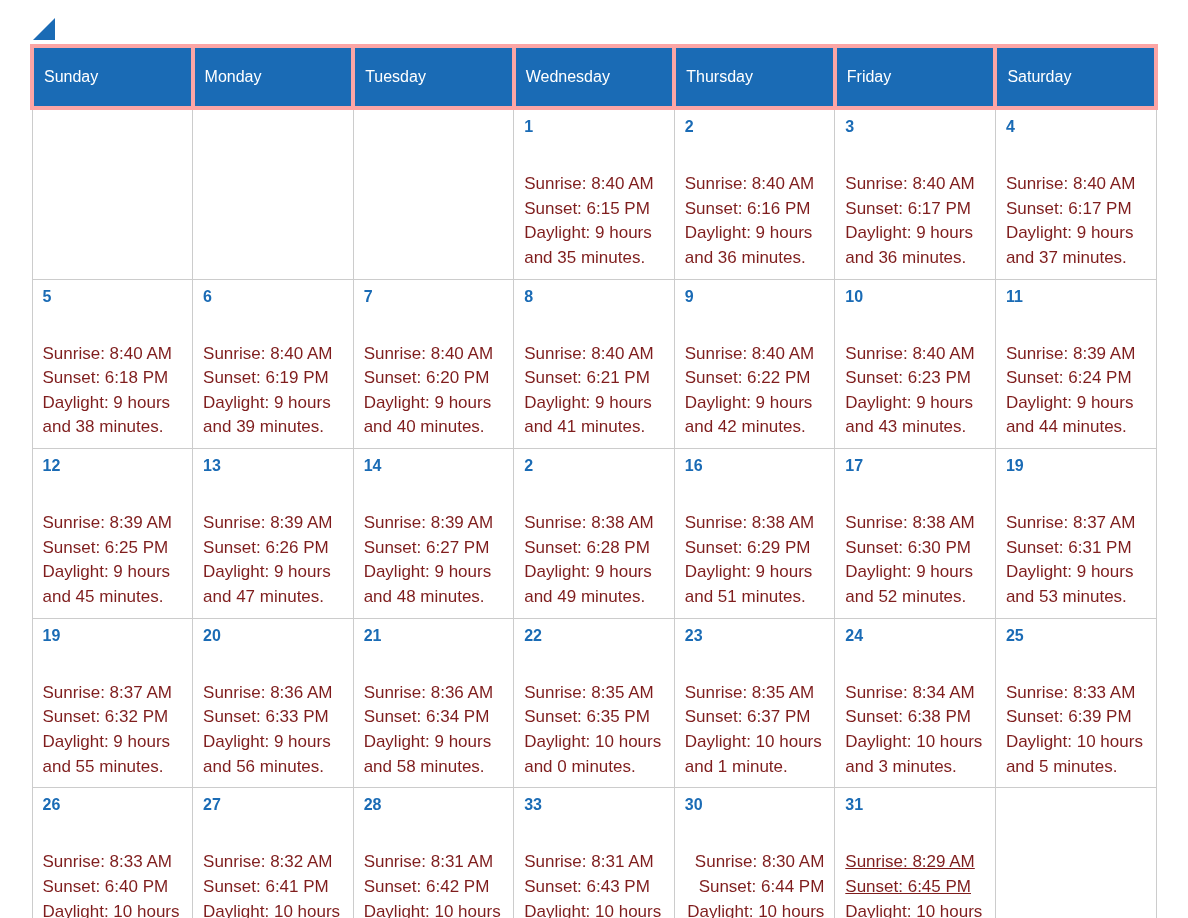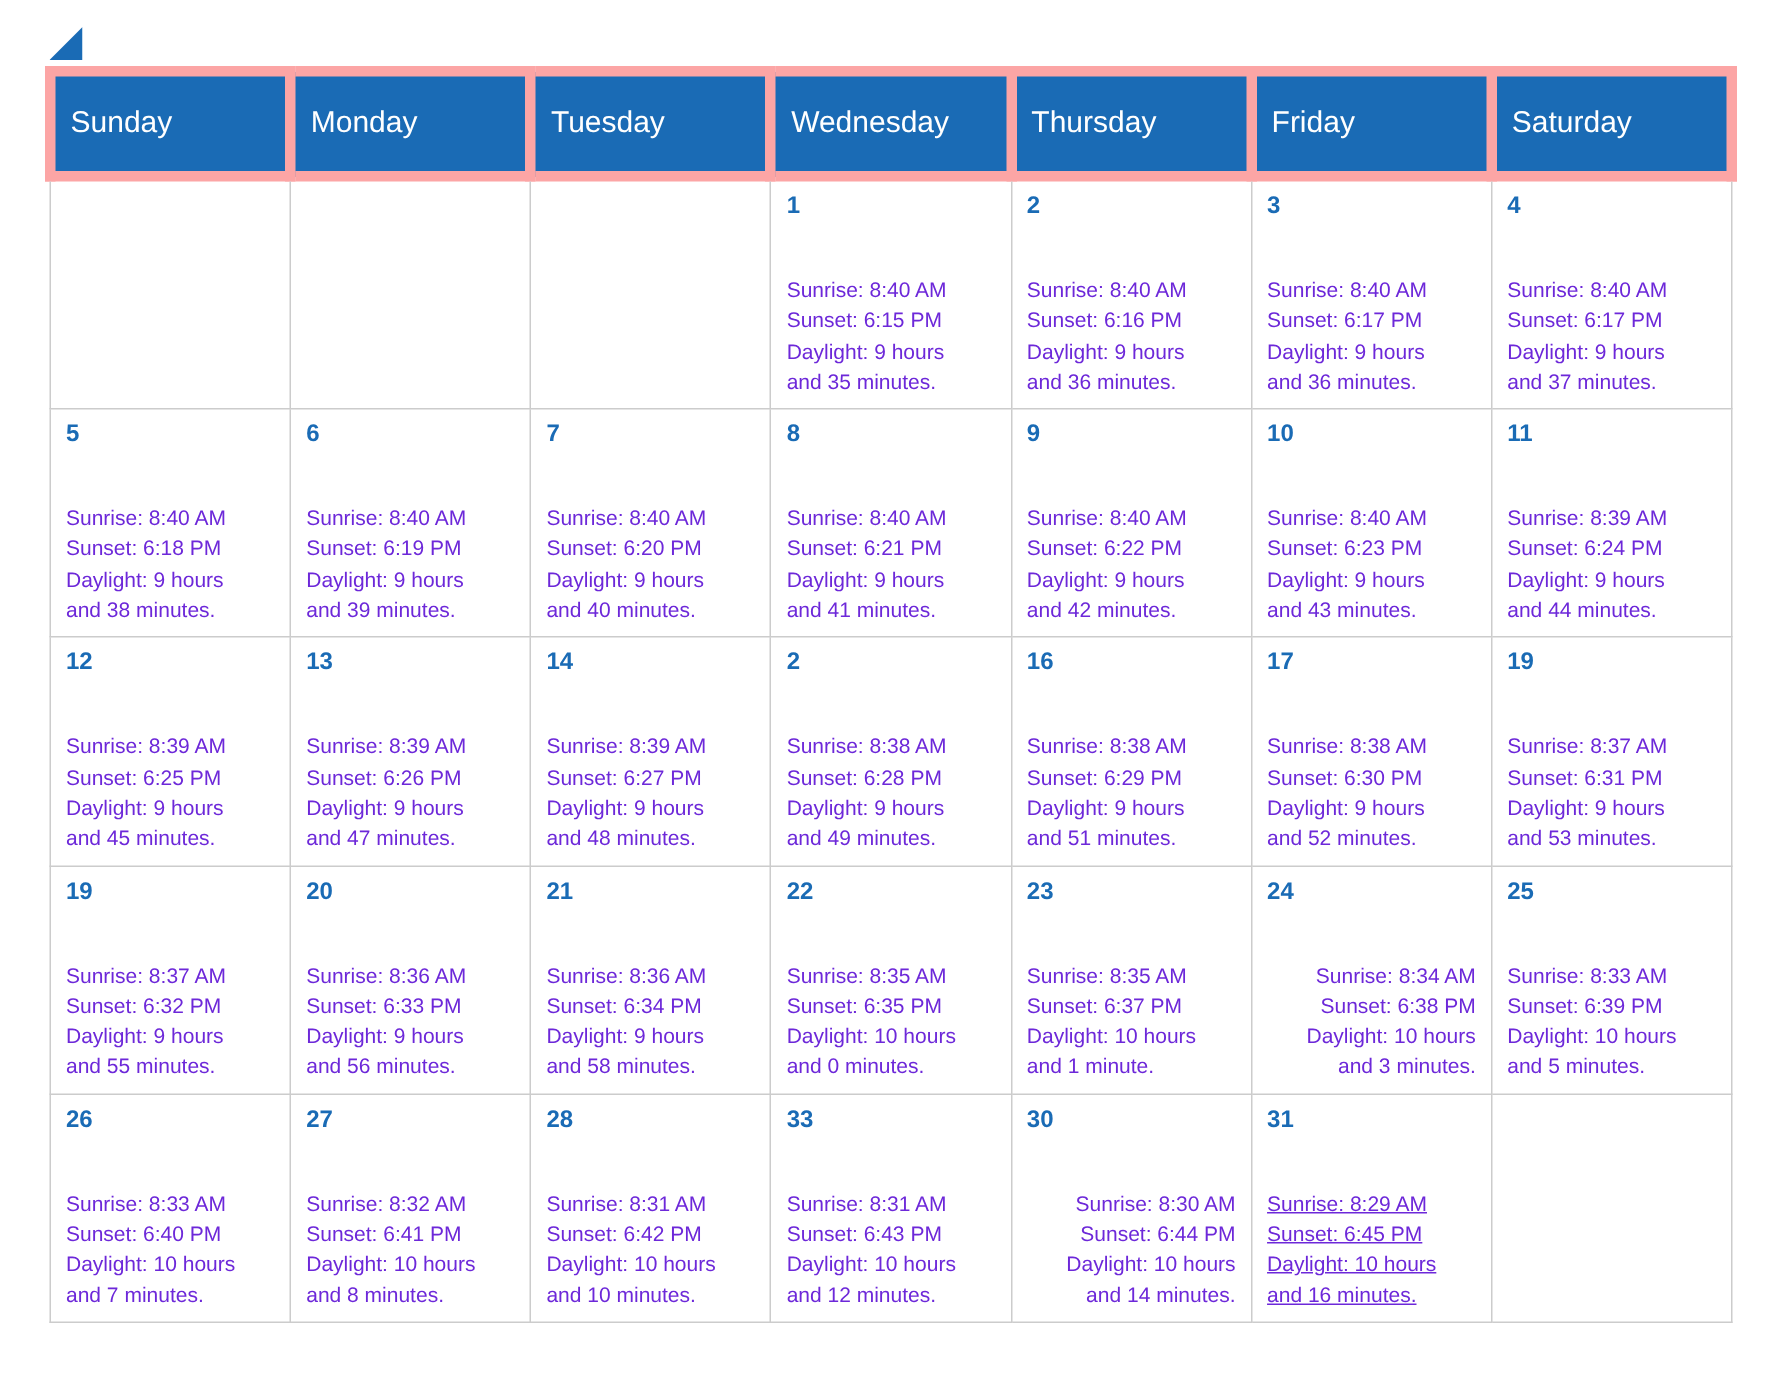--- a/index.html
+++ b/index.html
@@ -46,45 +46,45 @@
       margin-top: 4px;
     }
     .calendar-table {
       width: 100%;
       border-collapse: collapse;
       margin-top: 8px;
     }
     .calendar-table thead tr th {
       background-color: #1a6bb5;
       color: #fff;
-      font-size: 20px;
+      font-size: 16px;
       font-weight: normal;
       padding: 20px 10px;
       text-align: left;
-      border: 7px solid #fca5a5;
+      border: 4px solid #fca5a5;
     }
     .calendar-table tbody tr td {
       vertical-align: top;
       padding: 8px 10px;
       border: 1px solid #ccc;
       width: 14.28%;
       min-height: 100px;
       font-size: 13px;
       color: #333;
     }
     .day-number {
       font-size: 16px;
       color: #1a6bb5;
       font-weight: bold;
       display: block;
       margin-bottom: 4px;
     }
     .day-info {
-      font-size: 14px;
-      color: #6d28d9;
+      font-size: 17px;
+      color: #7f1d1d;
       line-height: 1.45;
       margin-top: 36px;
     }
     .empty-cell {
       background: #fff;
     }
     tbody tr td:first-child .day-number,
     tbody tr td:last-child .day-number {
       color: #1a6bb5;
     }
@@ -292,21 +292,21 @@
         </td>
         <td>
           <span class="day-number">23</span>
           <div class="day-info" style="white-space: pre-line;">Sunrise: 8:35 AM
 Sunset: 6:37 PM
 Daylight: 10 hours
 and 1 minute.</div>
         </td>
         <td>
           <span class="day-number">24</span>
-          <div class="day-info" style="white-space: pre-line; text-align: right;">Sunrise: 8:34 AM
+          <div class="day-info" style="white-space: pre-line;">Sunrise: 8:34 AM
 Sunset: 6:38 PM
 Daylight: 10 hours
 and 3 minutes.</div>
         </td>
         <td>
           <span class="day-number">25</span>
           <div class="day-info" style="white-space: pre-line;">Sunrise: 8:33 AM
 Sunset: 6:39 PM
 Daylight: 10 hours
 and 5 minutes.</div>

